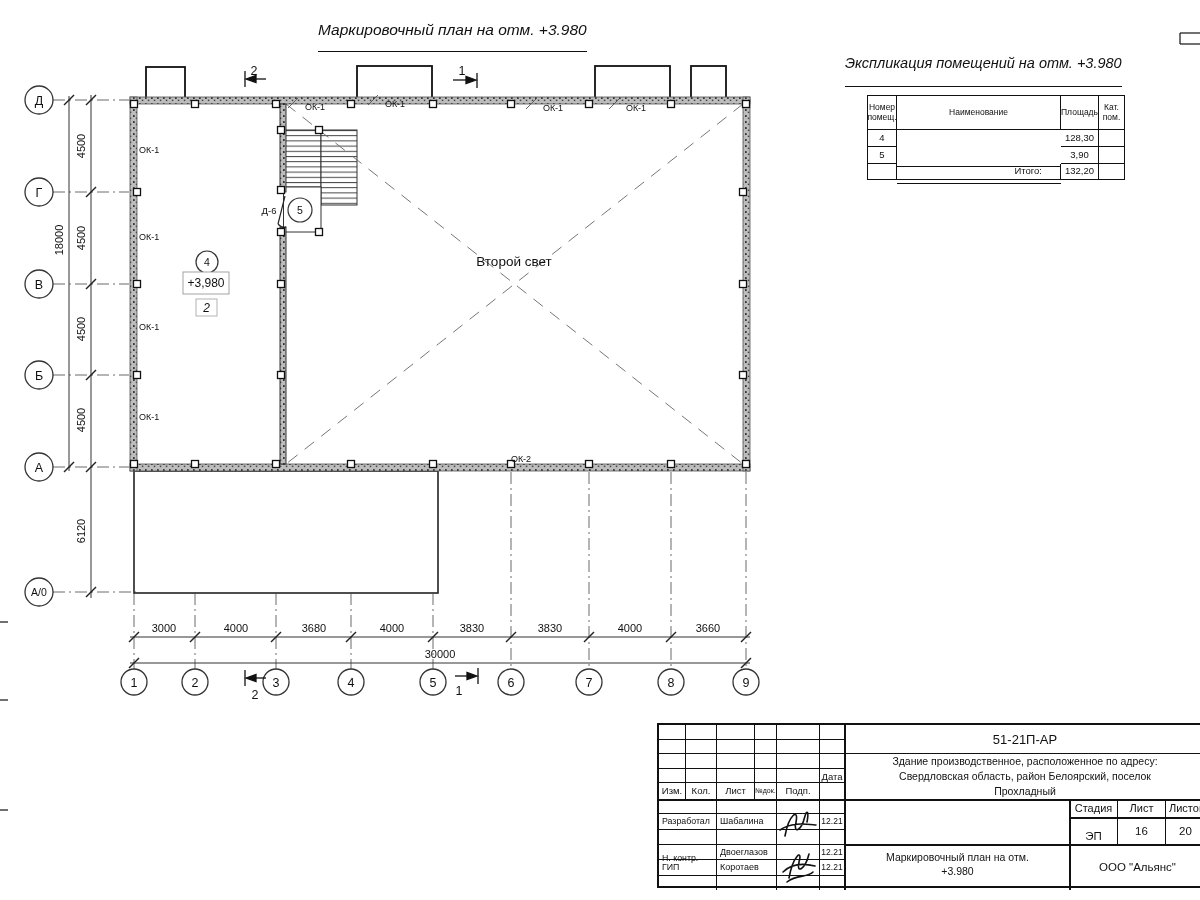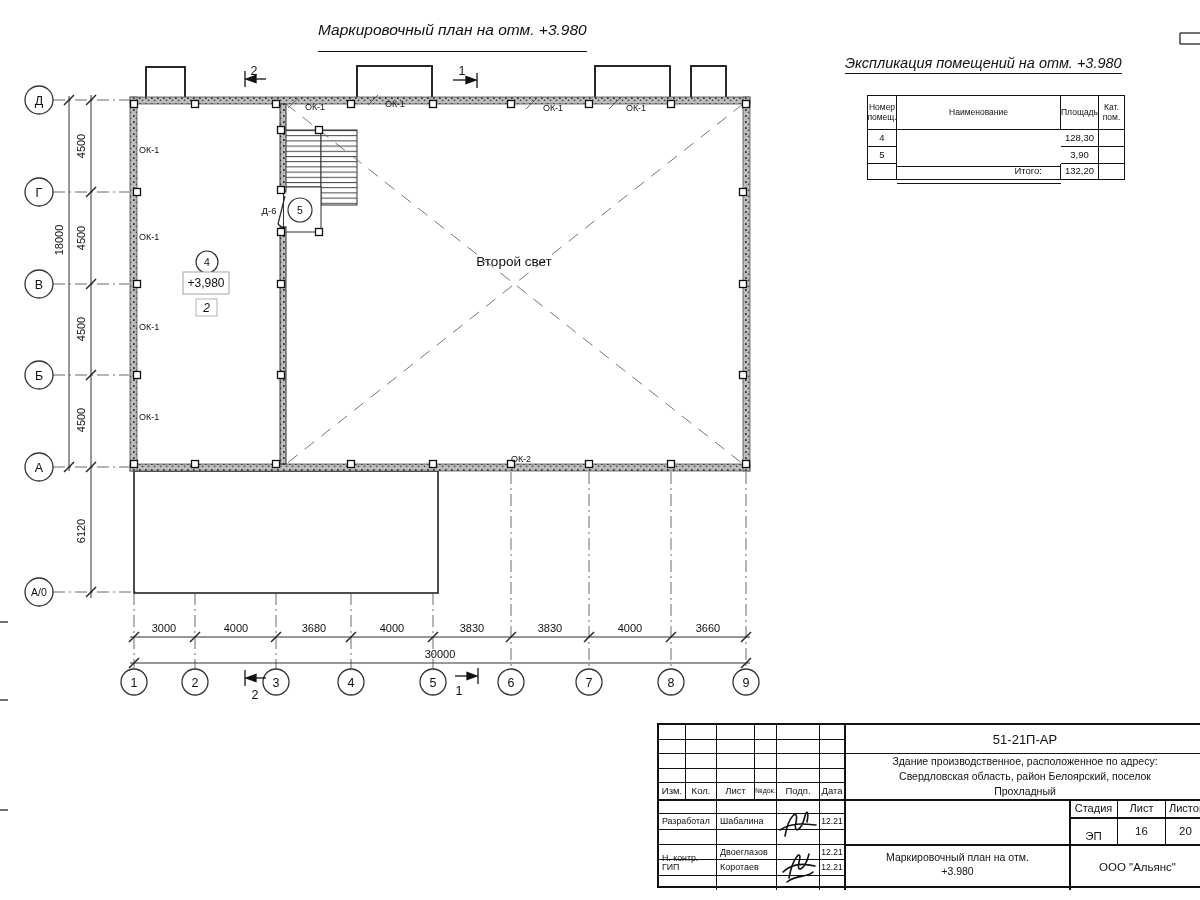--- a/index.html
+++ b/index.html
@@ -4,21 +4,21 @@
 <style>
   html,body{margin:0;padding:0;}
   body{width:1200px;height:900px;position:relative;background:#ffffff;
        font-family:"Liberation Sans", sans-serif;color:#111;overflow:hidden;}
   .abs{position:absolute;}
   svg text{font-family:"Liberation Sans", sans-serif;fill:#111;}
   
   #plan-title{left:318px;top:21px;font-size:15.5px;font-style:italic;
               border-bottom:1.2px solid #111;padding-bottom:12px;}
   #expl-title{left:845px;top:55px;font-size:14.5px;font-style:italic;
-              border-bottom:1.2px solid #111;padding-bottom:2px;}
+              border-bottom:1.2px solid #111;padding-bottom:15px;}
   
   #expl-table{left:867px;top:95px;display:grid;
       grid-template-columns:29px 164px 38px 25px;
       grid-template-rows:34px 17px 17px 15px;
       border:1.6px solid #111;}
   #expl-table .c{border-right:1px solid #111;border-bottom:1px solid #111;
       display:flex;align-items:center;justify-content:center;text-align:center;
       font-size:9.5px;overflow:hidden;line-height:1.1;}
   #expl-table .hd{font-size:8.5px;border-bottom:1.8px solid #111;}
   #expl-table .last{border-right:none;}
@@ -377,21 +377,21 @@
   <div class="ln" style="left:410px;top:74px;width:2px;height:91px"></div>
   <div class="ln" style="left:411px;top:92px;width:135px;height:1.5px"></div>
   <div class="ln" style="left:458px;top:74px;width:1px;height:46px"></div>
   <div class="ln" style="left:506px;top:74px;width:1px;height:46px"></div>
 
   <div class="tb-txt ctr" style="left:0;top:57px;width:26px;height:17px">Изм.</div>
   <div class="tb-txt ctr" style="left:27px;top:57px;width:30px;height:17px">Кол.</div>
   <div class="tb-txt ctr" style="left:58px;top:57px;width:37px;height:17px">Лист</div>
   <div class="tb-txt ctr" style="left:96px;top:57px;width:21px;height:17px;font-size:7px">№док.</div>
   <div class="tb-txt ctr" style="left:118px;top:57px;width:42px;height:17px">Подп.</div>
-  <div class="tb-txt ctr" style="left:161px;top:57px;width:24px;height:17px">Дата</div>
+  <div class="tb-txt ctr" style="left:161px;top:43px;width:24px;height:17px">Дата</div>
 
   <div class="tb-txt" style="left:3px;top:88px;width:54px;height:16px;font-size:8.8px">Разработал</div>
   <div class="tb-txt" style="left:61px;top:88px;width:55px;height:16px;font-size:9px">Шабалина</div>
   <div class="tb-txt ctr" style="left:161px;top:88px;width:24px;height:16px;font-size:8.5px">12.21</div>
 
   <div class="tb-txt" style="left:3px;top:125px;width:54px;height:15px;font-size:8.8px">Н. контр.</div>
   <div class="tb-txt" style="left:61px;top:119px;width:55px;height:15px;font-size:9px">Двоеглазов</div>
   <div class="tb-txt ctr" style="left:161px;top:119px;width:24px;height:15px;font-size:8.5px">12.21</div>
 
   <div class="tb-txt" style="left:3px;top:134px;width:54px;height:16px;font-size:8.8px">ГИП</div>

